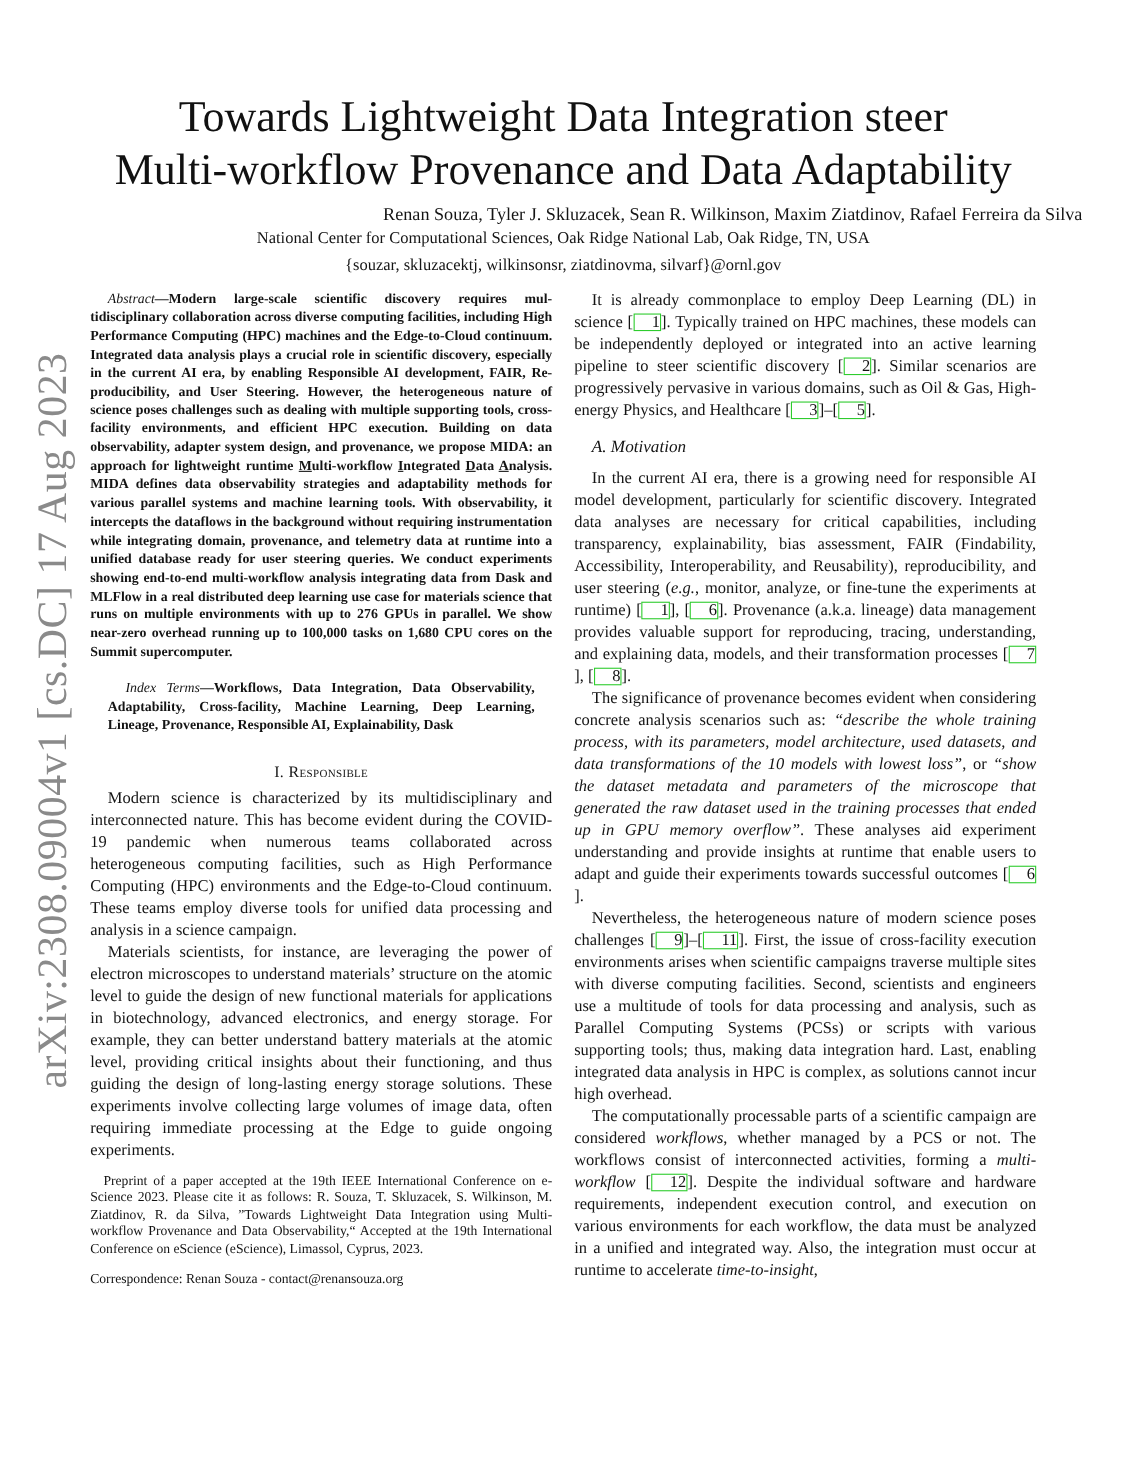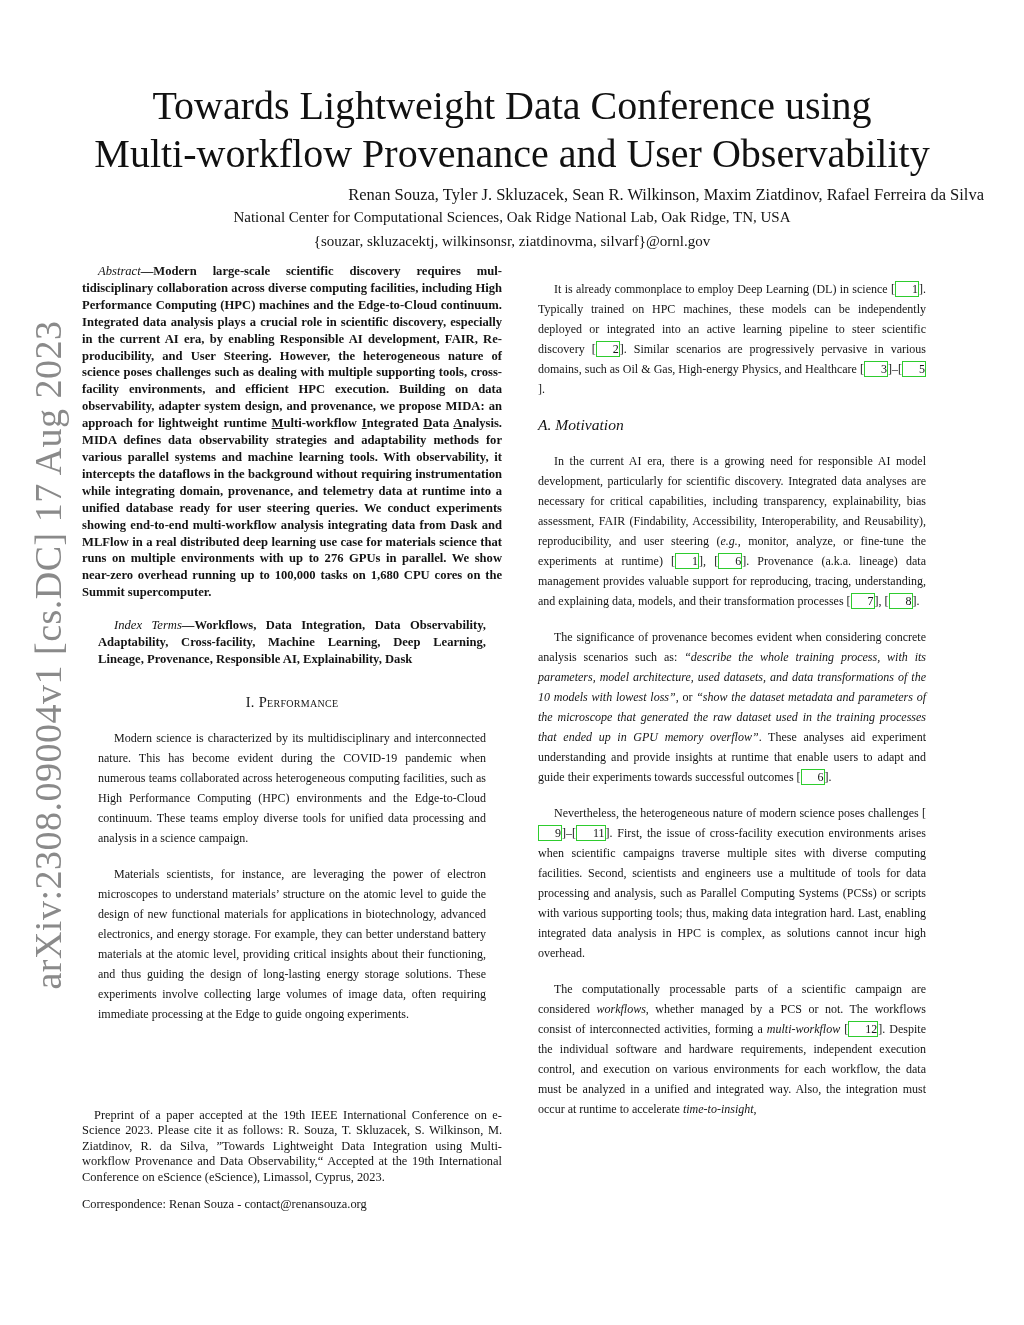--- a/index.html
+++ b/index.html
@@ -59,63 +59,63 @@
     margin: 16px; text-indent: 16px;
   }
   .index-terms .lead { font-style: italic; font-weight: normal; }
 
   .section-heading {
     text-align: center; font-size: 14.5px; line-height: 20px;
     margin: 24px 0 4px 0; font-weight: normal;
     font-variant: small-caps; letter-spacing: 0.3px;
   }
   .body-p {
-    font-size: 12px; line-height: 20px; margin: 16px;
+    font-size: 15px; line-height: 20px; margin: 0;
     text-indent: 16px;
     font-family: Liberation Serif, serif;
   }
   .subsection {
     font-style: italic; font-size: 15.6px; line-height: 20px;
     margin: 14px 0 8px 16px; font-weight: normal;
   }
   .cite {
     display: inline-block;
     outline: 1.5px solid #2ecc2e; outline-offset: -1px;
     padding: 0 1px; line-height: 16px; cursor: pointer;
   }
   em { font-style: italic; }
 
   .footnote {
-    position: absolute; left: 82px; top: 1108px; width: 420px;
+    position: absolute; left: 82px; top: 1066px; width: 420px;
     font-size: 12.4px; line-height: 15.4px; text-align: justify; margin: 0;
   }
   .footnote p { margin: 0; text-indent: 12px; }
   .footnote .corr { text-indent: 0; margin-top: 12px; }
 </style>
 </head>
 <body>
 
 <div class="page">
 
   <div class="arxiv-stamp">arXiv:2308.09004v1  [cs.DC]  17 Aug 2023</div>
 
   <h1 class="title">
-    <span>Towards Lightweight Data Conference using</span><br>
-    <span>Multi-workflow Provenance and User Observability</span>
+    <span>Towards Lightweight Data Integration steer</span><br>
+    <span>Multi-workflow Provenance and Data Adaptability</span>
   </h1>
   <div class="authors">Renan Souza, Tyler J. Skluzacek, Sean R. Wilkinson, Maxim Ziatdinov, Rafael Ferreira da Silva</div>
   <div class="affil">National Center for Computational Sciences, Oak Ridge National Lab, Oak Ridge, TN, USA</div>
   <div class="emails">{souzar, skluzacektj, wilkinsonsr, ziatdinovma, silvarf}@ornl.gov</div>
 
   <div class="col col-left">
     <p class="abstract"><span class="lead">Abstract</span><span>—Modern large-scale scientific discovery requires mul­tidisciplinary collaboration across diverse computing facilities, including High Performance Computing (HPC) machines and the Edge-to-Cloud continuum. Integrated data analysis plays a crucial role in scientific discovery, especially in the current AI era, by enabling Responsible AI development, FAIR, Re­producibility, and User Steering. However, the heterogeneous nature of science poses challenges such as dealing with multiple supporting tools, cross-facility environments, and efficient HPC execution. Building on data observability, adapter system design, and provenance, we propose MIDA: an approach for lightweight runtime </span><u>M</u><span>ulti-workflow </span><u>I</u><span>ntegrated </span><u>D</u><span>ata </span><u>A</u><span>nalysis</span><span>. MIDA defines data observability strategies and adaptability methods for various parallel systems and machine learning tools. With observability, it intercepts the dataflows in the background without requir­ing instrumentation while integrating domain, provenance, and telemetry data at runtime into a unified database ready for user steering queries. We conduct experiments showing end-to-end multi-workflow analysis integrating data from Dask and MLFlow in a real distributed deep learning use case for materials science that runs on multiple environments with up to 276 GPUs in parallel. We show near-zero overhead running up to 100,000 tasks on 1,680 CPU cores on the Summit supercomputer.</span></p>
 
     <p class="index-terms"><span class="lead">Index Terms</span><span>—Workflows, Data Integration, Data Observabil­ity, Adaptability, Cross-facility, Machine Learning, Deep Learn­ing, Lineage, Provenance, Responsible AI, Explainability, Dask</span></p>
 
-    <h2 class="section-heading">I. Performance</h2>
+    <h2 class="section-heading">I. Responsible</h2>
 
     <p class="body-p">Modern science is characterized by its multidisciplinary and interconnected nature. This has become evident during the COVID-19 pandemic when numerous teams collaborated across heterogeneous computing facilities, such as High Per­formance Computing (HPC) environments and the Edge-to-Cloud continuum. These teams employ diverse tools for unified data processing and analysis in a science campaign.</p>
     <p class="body-p">Materials scientists, for instance, are leveraging the power of electron microscopes to understand materials’ structure on the atomic level to guide the design of new functional mate­rials for applications in biotechnology, advanced electronics, and energy storage. For example, they can better understand battery materials at the atomic level, providing critical insights about their functioning, and thus guiding the design of long-lasting energy storage solutions. These experiments involve collecting large volumes of image data, often requiring imme­diate processing at the Edge to guide ongoing experiments.</p>
   </div>
 
   <div class="footnote">
     <p>Preprint of a paper accepted at the 19th IEEE International Conference on e-Science 2023. Please cite it as follows: R. Souza, T. Skluzacek, S. Wilkinson, M. Ziatdinov, R. da Silva, ”Towards Lightweight Data Integration using Multi-workflow Provenance and Data Observability,“ Accepted at the 19th International Conference on eScience (eScience), Limassol, Cyprus, 2023.</p>
     <p class="corr">Correspondence: Renan Souza - contact@renansouza.org</p>
   </div>
 

